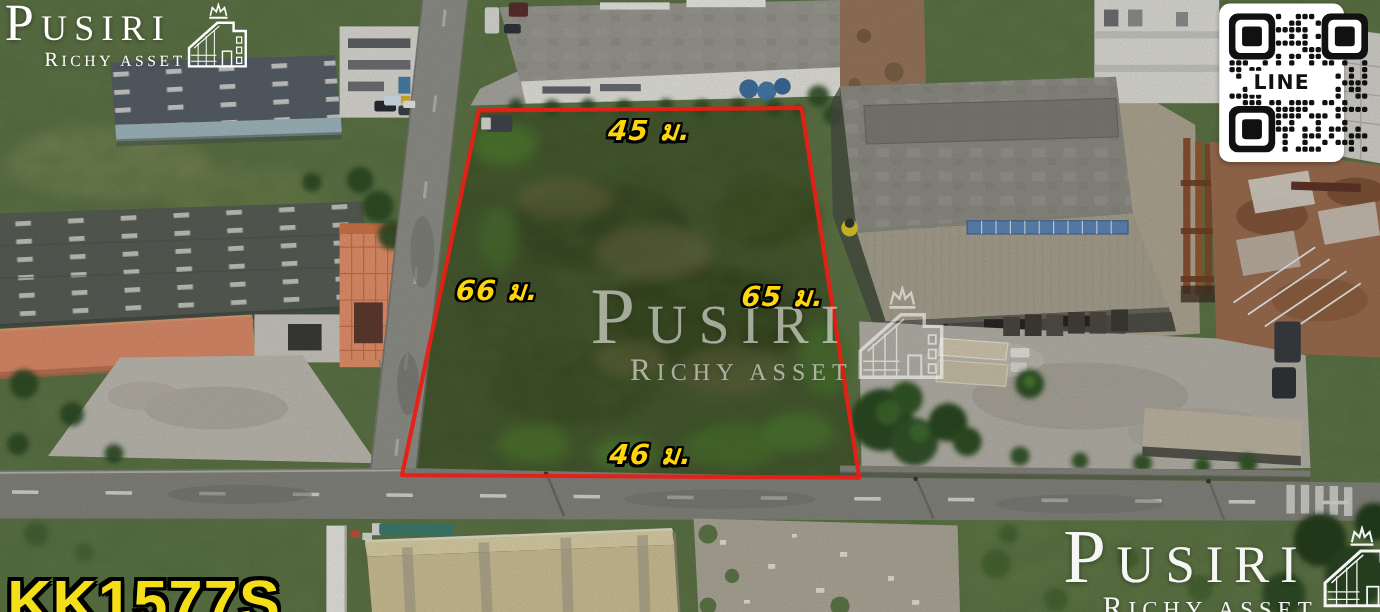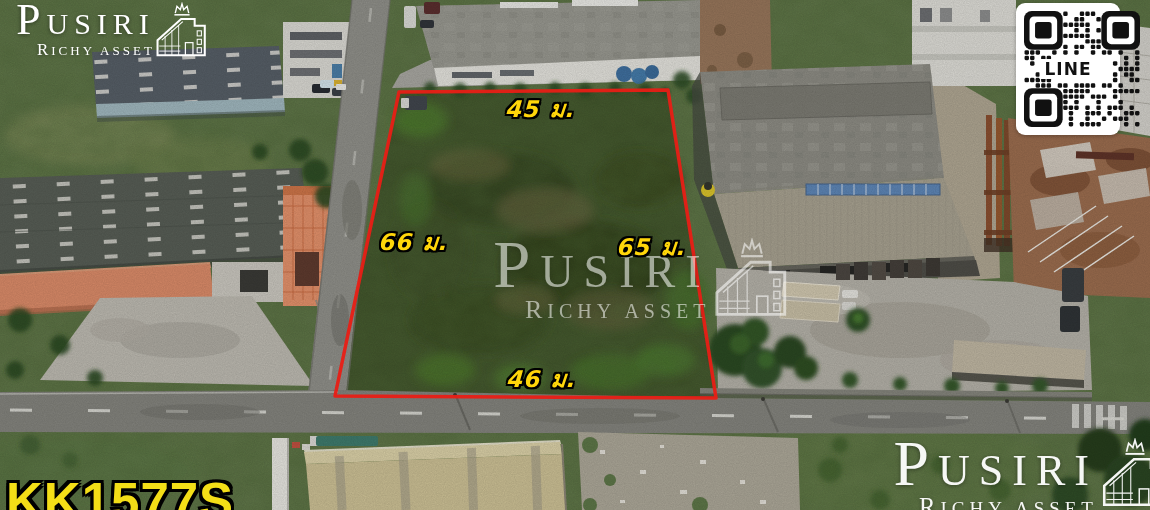--- a/index.html
+++ b/index.html
@@ -1,17 +1,17 @@
 <!DOCTYPE html>
 <html style="--plot-outline: #e81d15; --dimension-label: #ffd60a; --listing-code: #f3de17; --qr-bg: #ffffff; --qr-fg: #111111;"><head>
 <meta charset="utf-8">
 <style>
   html,body{margin:0;padding:0;background:#222;}
   .stage{position:relative;width:1150px;height:510px;overflow:hidden;background:#61774a;
-         font-family:"Liberation Sans",sans-serif;text-align:right;}
+         font-family:"Liberation Sans",sans-serif;}
   .scene{position:absolute;left:0;top:0;}
 
   
   .brand{position:absolute;display:flex;align-items:flex-start;color:#fff;
          font-family:"Liberation Serif",serif;
          text-shadow:0 1px 4px rgba(0,0,0,.45);}
   .brand .bt{line-height:1;}
   .b1{line-height:.95;white-space:nowrap;}
   .b1::first-letter{font-size:1.45em;line-height:.8;}
   .b2{white-space:nowrap;margin-top:3px;margin-left:33px;}

